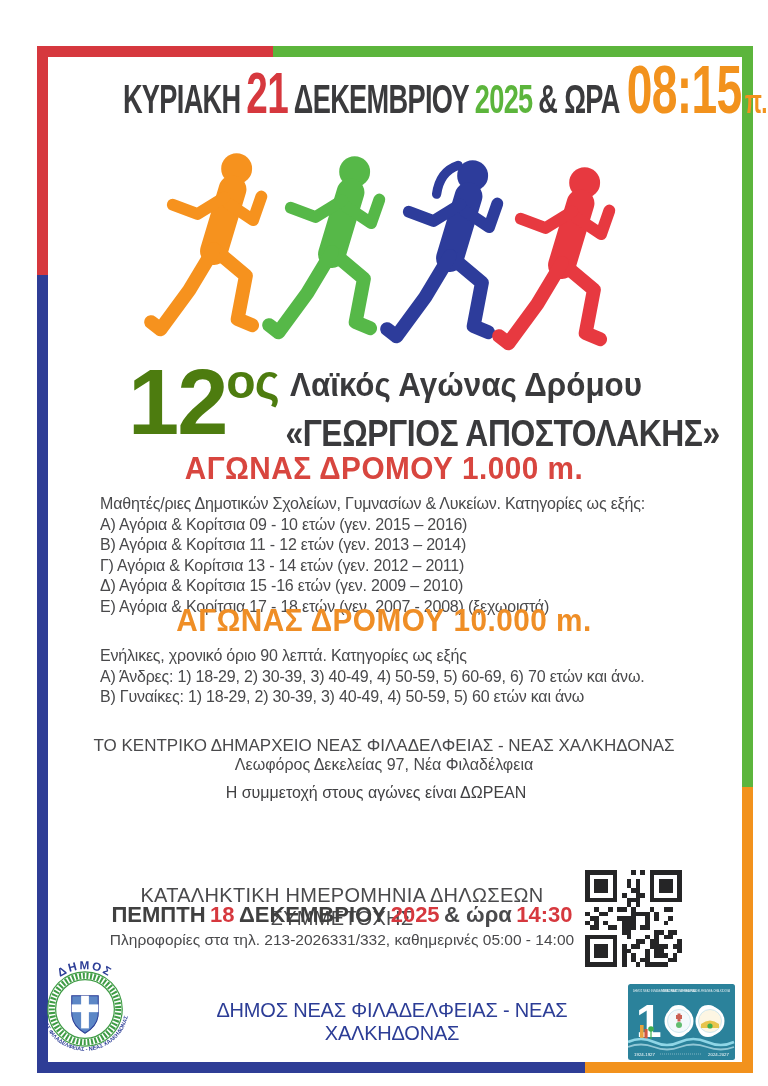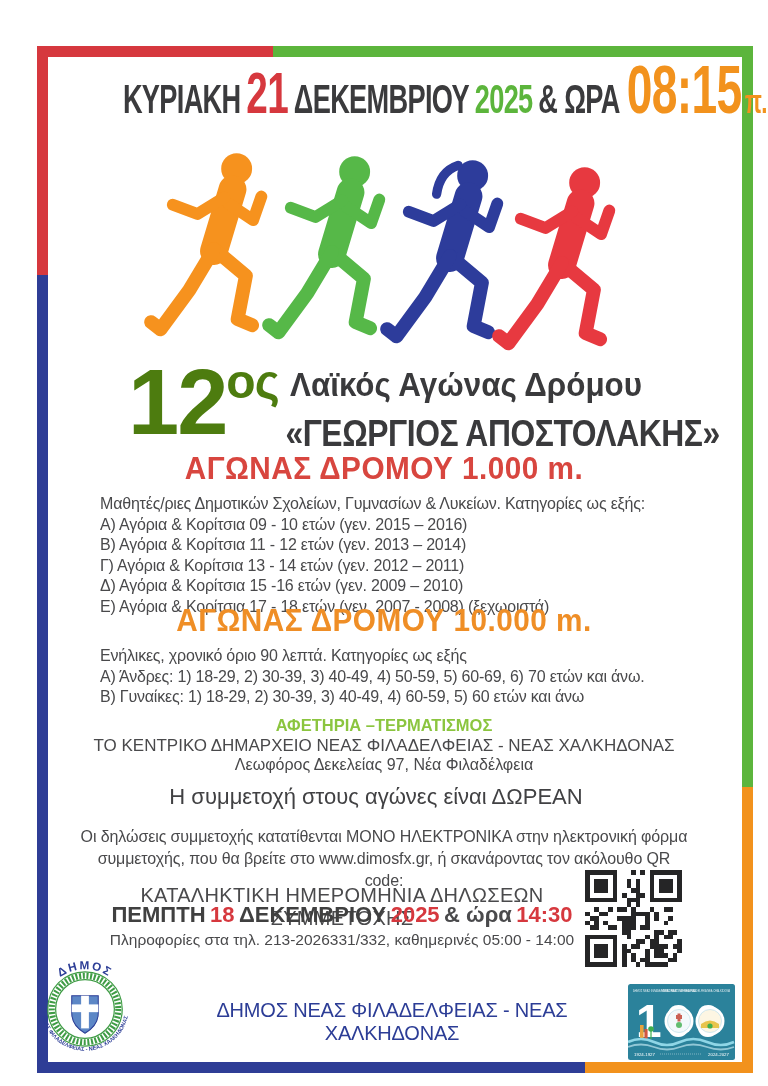--- a/index.html
+++ b/index.html
@@ -32,21 +32,21 @@
   .r2{top:602px;color:#ef8e26;}
   .cat-block{position:absolute;left:100px;width:600px;color:#49494b;font-size:16px;
              line-height:20.5px;letter-spacing:-0.2px;}
   .cb1{top:494px;}
   .cb2{top:646px;}
   .sf-head{position:absolute;top:716px;left:0;width:768px;text-align:center;
            color:#8bc53f;font-weight:700;font-size:16.5px;}
   .sf-venue{position:absolute;top:736px;left:0;width:768px;text-align:center;color:#49494b;font-size:17px;}
   .sf-addr{position:absolute;top:756px;left:0;width:768px;text-align:center;color:#49494b;font-size:16px;}
   .free{position:absolute;top:784px;left:0;width:752px;text-align:center;
-        color:#414143;font-size:22px;font-weight:500;}
+        color:#414143;font-size:16px;font-weight:500;}
   .reg{position:absolute;top:826px;left:78px;width:612px;text-align:center;
        color:#49494b;font-size:16px;line-height:22px;letter-spacing:-0.1px;}
   .dl-head{position:absolute;top:884px;left:92px;width:500px;text-align:center;
            color:#4a4a4c;font-size:20px;font-weight:500;letter-spacing:0.3px;}
   .dl-main{position:absolute;top:902px;left:92px;width:500px;text-align:center;white-space:nowrap;}
   .dl-main span{font-size:22px;font-weight:600;}
   .dl-blue{color:#404040;}
   .dl-red{color:#d6383e;}
   .dl-dark{color:#4a4a4c;font-weight:500;}
   .dl-info{position:absolute;top:931px;left:92px;width:500px;text-align:center;
@@ -126,30 +126,28 @@
     <div>Β) Αγόρια &amp; Κορίτσια 11 - 12 ετών  (γεν. 2013 – 2014)</div>
     <div>Γ) Αγόρια &amp; Κορίτσια 13 - 14 ετών  (γεν. 2012 – 2011)</div>
     <div>Δ) Αγόρια &amp; Κορίτσια 15 -16 ετών   (γεν. 2009 – 2010)</div>
     <div>Ε) Αγόρια &amp; Κορίτσια 17 - 18 ετών  (γεν. 2007 - 2008) (ξεχωριστά)</div>
   </div>
 
   <div class="race-title r2">ΑΓΩΝΑΣ ΔΡΟΜΟΥ 10.000 m.</div>
   <div class="cat-block cb2">
     <div>Ενήλικες, χρονικό όριο 90 λεπτά. Κατηγορίες ως εξής</div>
     <div>Α) Άνδρες:  1) 18-29, 2) 30-39, 3) 40-49, 4) 50-59, 5) 60-69, 6) 70 ετών και άνω.</div>
-    <div>Β) Γυναίκες: 1) 18-29, 2) 30-39, 3) 40-49, 4) 60-59, 5) 60 ετών και άνω</div>
-  </div>
-
-  <div class="sf-head">ΑΦΕΤΗΡΙΑ –ΤΕΡΜΑΤΙΣΜΟΣ</div>
+    <div>Β) Γυναίκες: 1) 18-29, 2) 30-39, 3) 40-49, 4) 50-59, 5) 60 ετών και άνω</div>
+  </div>
+
   <div class="sf-venue">ΤΟ ΚΕΝΤΡΙΚΟ ΔΗΜΑΡΧΕΙΟ ΝΕΑΣ ΦΙΛΑΔΕΛΦΕΙΑΣ - ΝΕΑΣ ΧΑΛΚΗΔΟΝΑΣ</div>
   <div class="sf-addr">Λεωφόρος Δεκελείας 97, Νέα Φιλαδέλφεια</div>
 
   <div class="free">Η συμμετοχή στους αγώνες είναι ΔΩΡΕΑΝ</div>
 
-  <div class="reg">Οι δηλώσεις συμμετοχής κατατίθενται ΜΟΝΟ ΗΛΕΚΤΡΟΝΙΚΑ στην ηλεκτρονική φόρμα συμμετοχής, που θα βρείτε στο www.dimosfx.gr, ή σκανάροντας τον ακόλουθο QR code:</div>
 
   <div class="dl-head">ΚΑΤΑΛΗΚΤΙΚΗ ΗΜΕΡΟΜΗΝΙΑ ΔΗΛΩΣΕΩΝ ΣΥΜΜΕΤΟΧΗΣ</div>
   <div class="dl-main">
     <span class="dl-blue">ΠΕΜΠΤΗ</span>
     <span class="dl-red">18</span>
     <span class="dl-blue">ΔΕΚΕΜΒΡΙΟΥ</span>
     <span class="dl-red">2025</span>
     <span class="dl-dark">&amp; ώρα</span>
     <span class="dl-red">14:30</span>
   </div>

